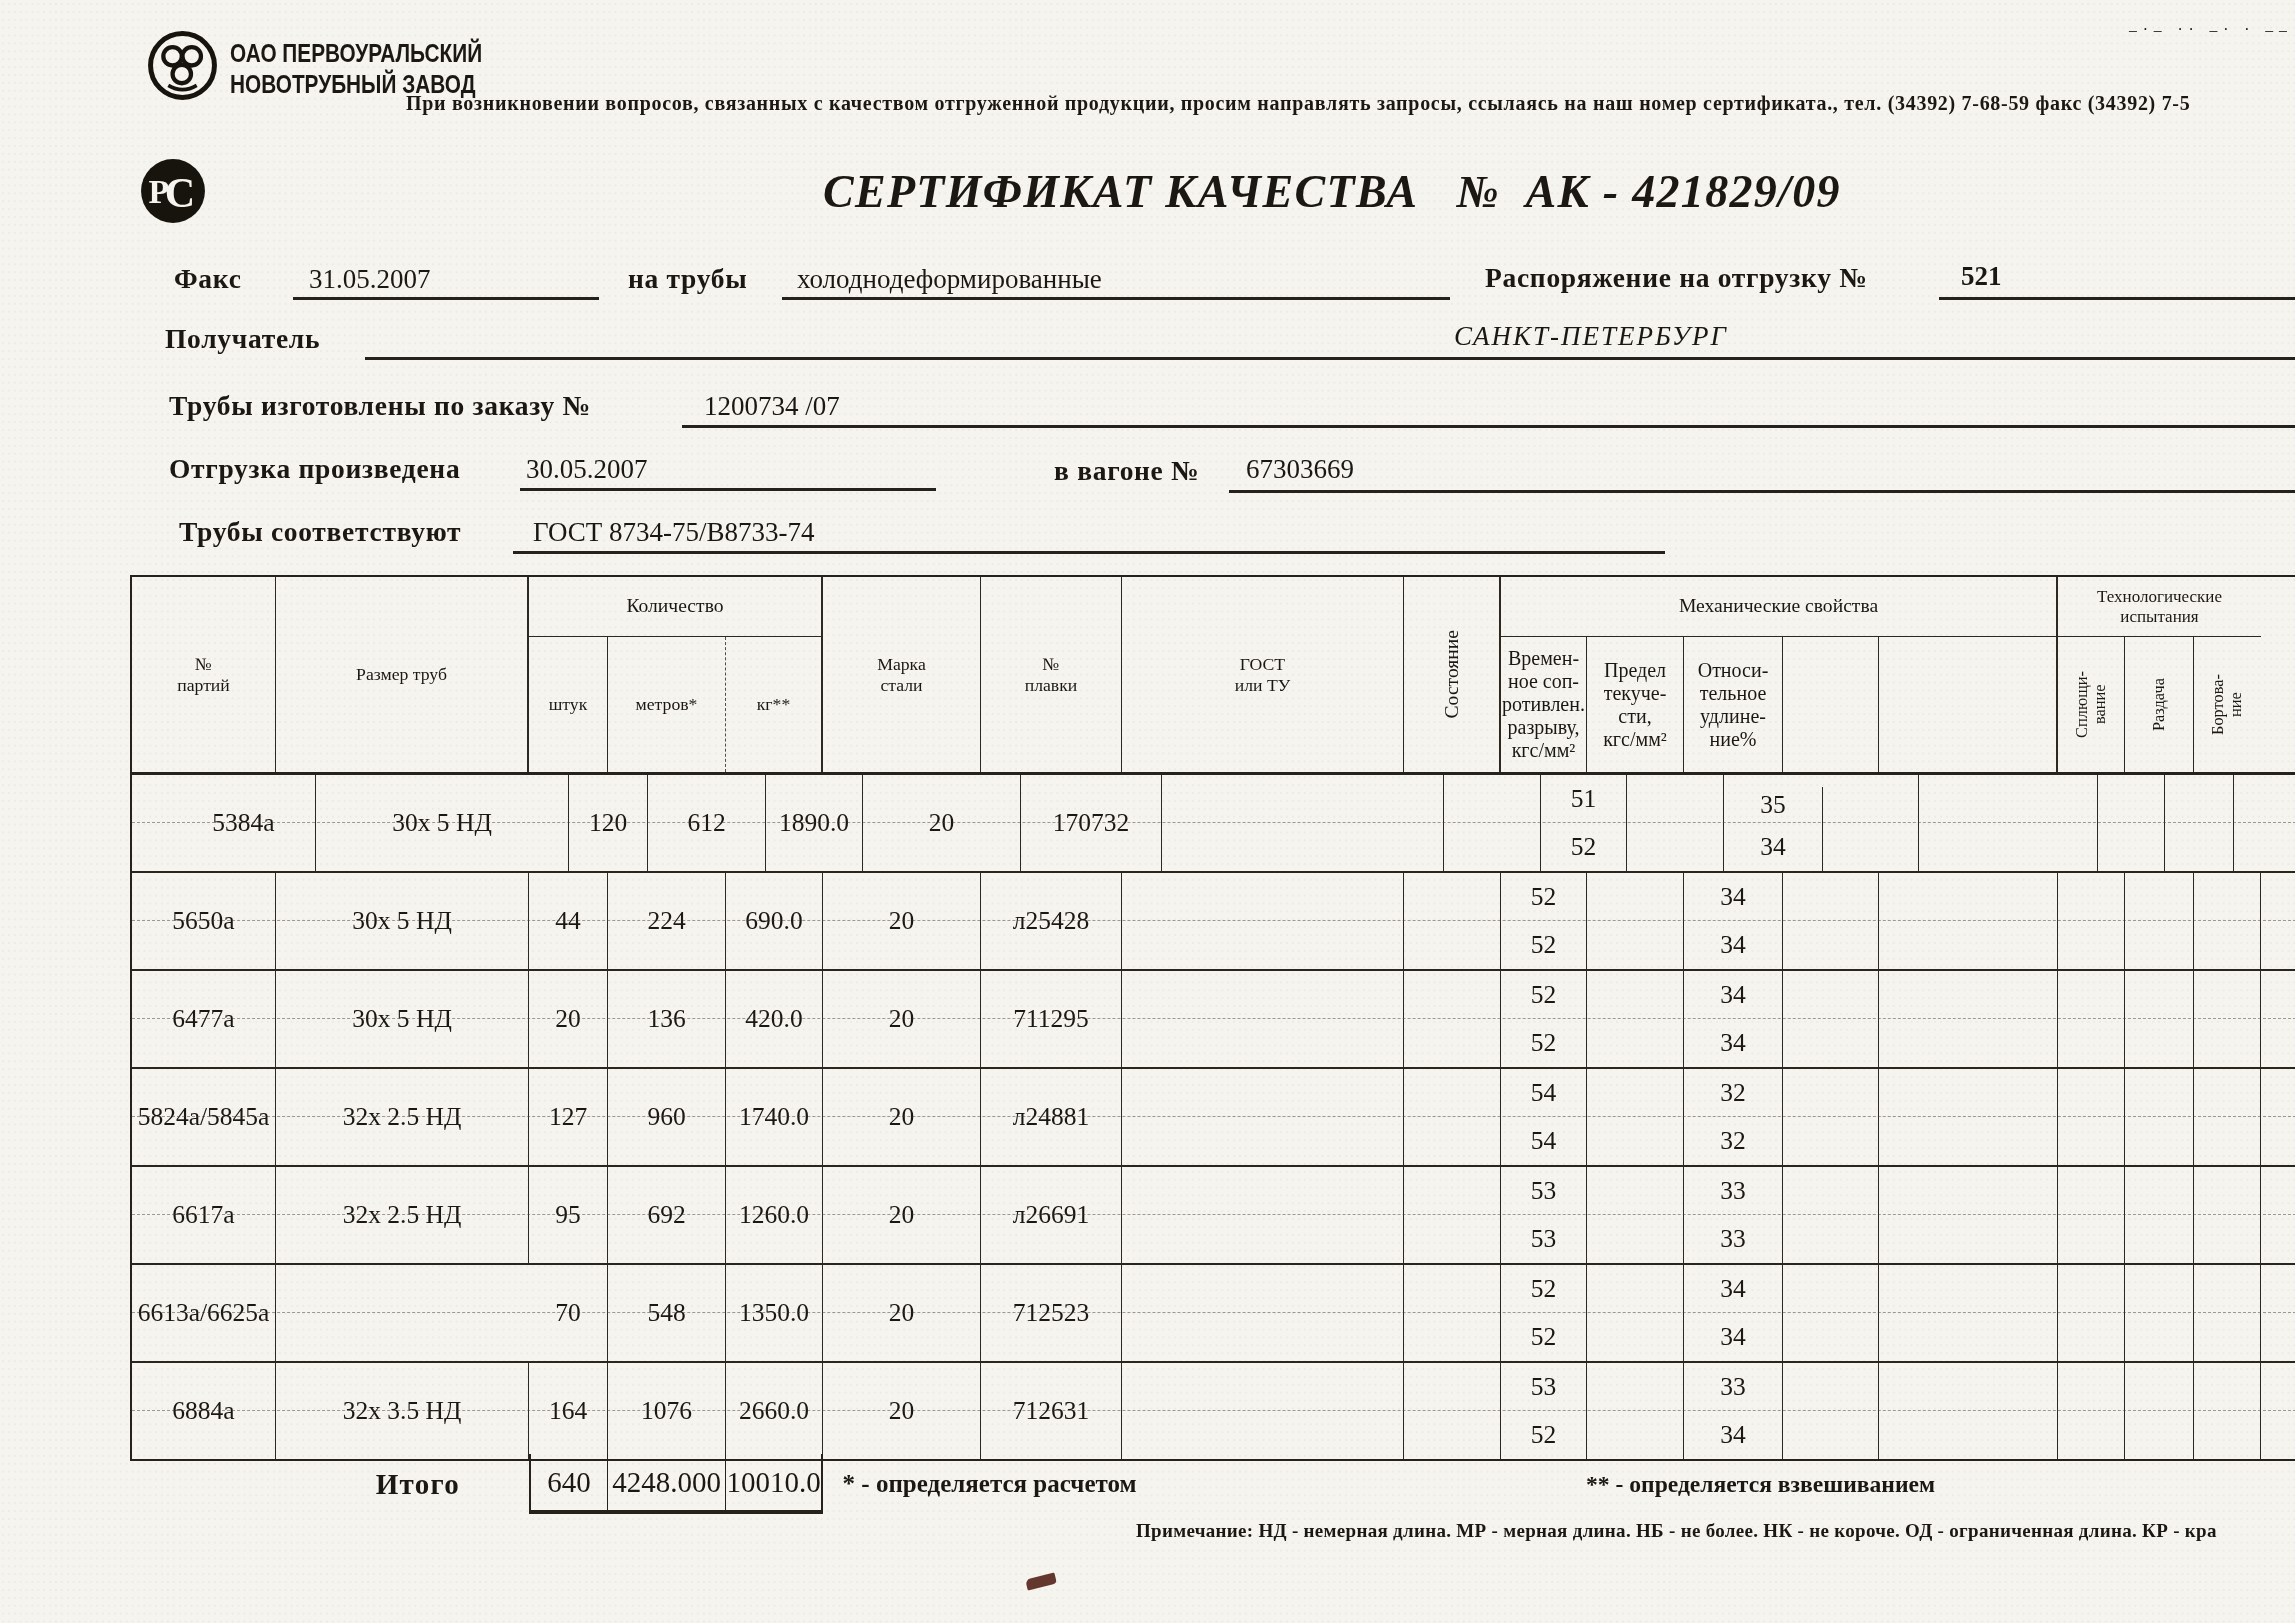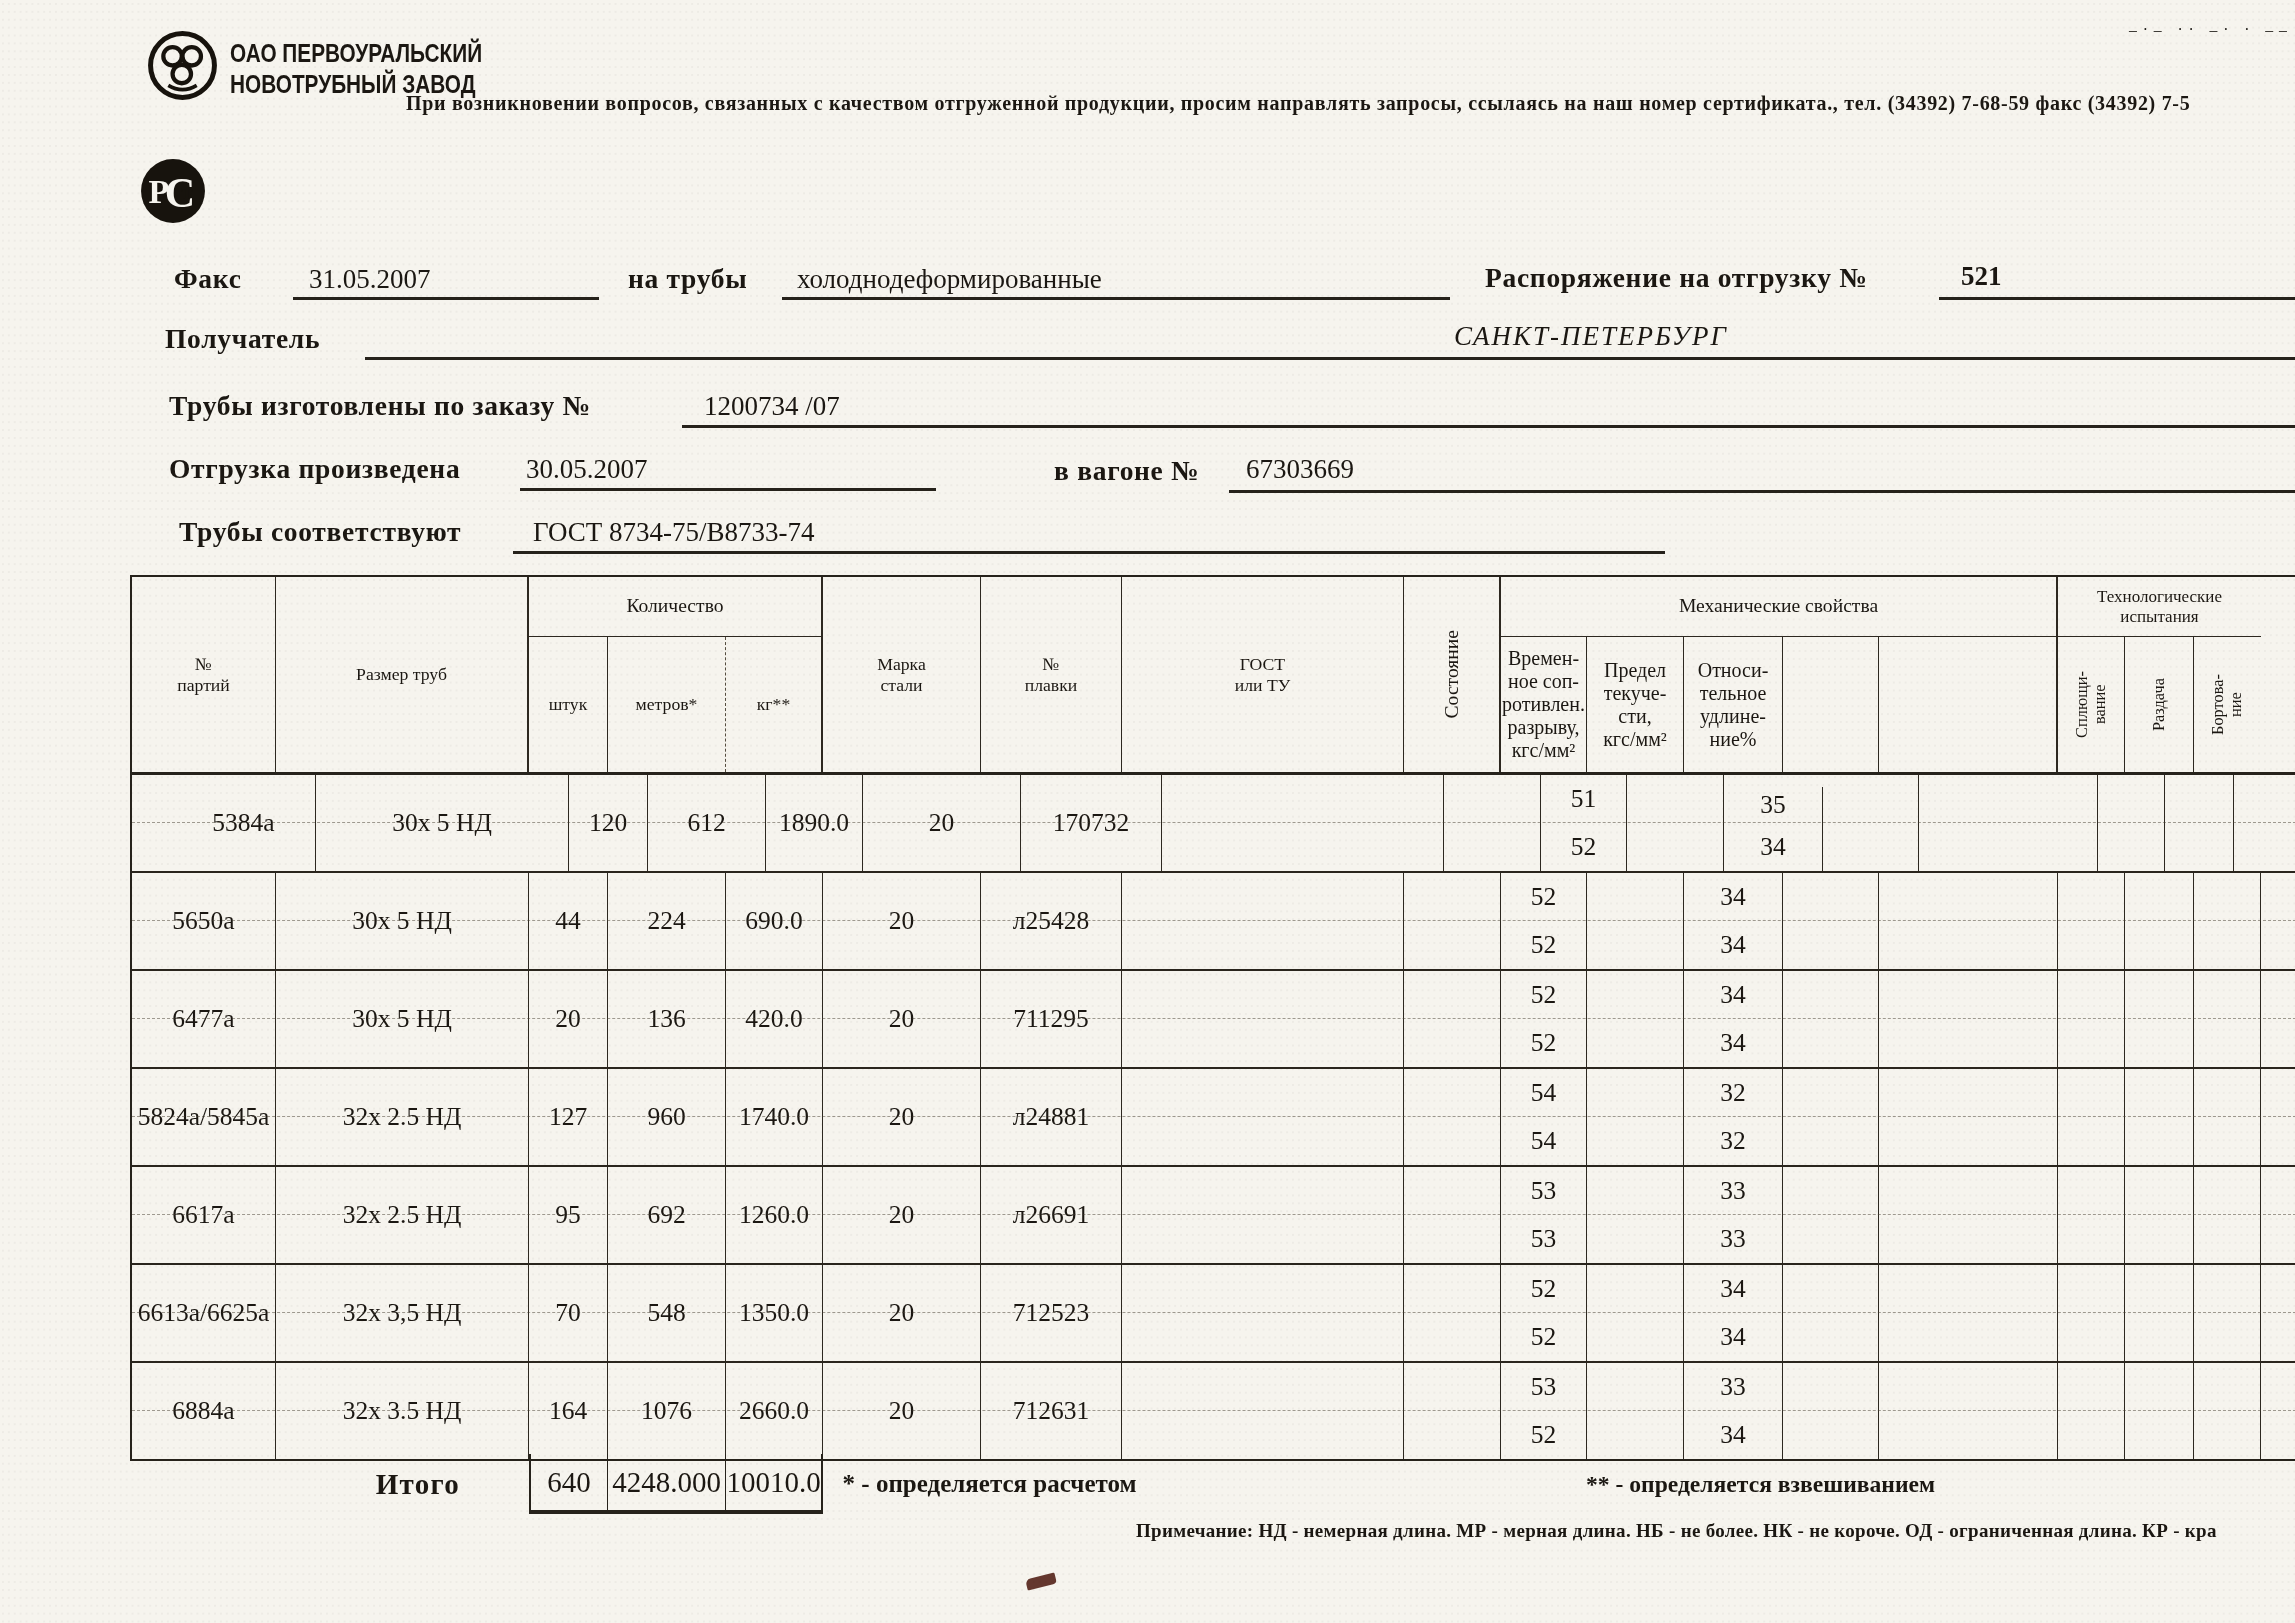--- a/index.html
+++ b/index.html
@@ -73,20 +73,23 @@
 
   <div class="abs corner" style="left:2129px;top:21px">–·– ·· –· · –– · –</div>
 
   <svg class="abs" style="left:139px;top:157px" width="68" height="68" viewBox="0 0 100 100">
     <circle cx="50" cy="50" r="47" fill="#17130d"></circle>
     <text x="14" y="68" font-family="Liberation Serif, serif" font-weight="bold" font-size="50" fill="#f6f4ee">Р</text>
     <text x="38" y="73" font-family="Liberation Serif, serif" font-weight="bold" font-size="62" fill="#f6f4ee">С</text>
     <text x="62" y="62" font-family="Liberation Serif, serif" font-weight="bold" font-size="34" fill="#17130d">т</text>
   </svg>
 
+  <div class="abs title" style="left:823px;top:165px">
+    <span>СЕРТИФИКАТ КАЧЕСТВА</span>&nbsp;&nbsp;&nbsp;<span>№</span>&nbsp;&nbsp;<span>АК - 421829/09</span>
+  </div>
 
   <div class="abs lbl" style="left:174px;top:263px">Факс</div>
   <div class="abs val" style="left:309px;top:264px">31.05.2007</div>
   <div class="uline" style="left:293px;top:297px;width:306px"></div>
   <div class="abs lbl" style="left:628px;top:263px">на трубы</div>
   <div class="abs val" style="left:797px;top:264px">холоднодеформированные</div>
   <div class="uline" style="left:782px;top:297px;width:668px"></div>
   <div class="abs lbl" style="left:1485px;top:262px">Распоряжение на отгрузку №</div>
   <div class="abs val b" style="left:1961px;top:261px">521</div>
   <div class="uline" style="left:1939px;top:297px;width:357px"></div>
@@ -256,21 +259,20 @@
           <div class="cell" style="grid-area: 1 / 12;">33</div>
           <div class="cell" style="grid-area: 2 / 12;">33</div>
           <div class="cell" style="grid-area: 1 / 13 / span 2;"></div>
           <div class="cell bR3" style="grid-area: 1 / 14 / span 2;"></div>
           <div class="cell" style="grid-area: 1 / 15 / span 2;"></div>
           <div class="cell" style="grid-area: 1 / 16 / span 2;"></div>
           <div class="cell noR" style="grid-area: 1 / 17 / span 2;"></div>
         </div>
         <div class="brow">
           <div class="cell" style="grid-area: 1 / 1 / span 2;">6613а/6625а</div>
-          <div class="cell bR3" style="grid-area: 1 / 2 / span 2;">32х 3,5 НД</div>
           <div class="cell" style="grid-area: 1 / 3 / span 2;">70</div>
           <div class="cell bRd" style="grid-area: 1 / 4 / span 2;">548</div>
           <div class="cell bR3" style="grid-area: 1 / 5 / span 2; text-align: right;">1350.0</div>
           <div class="cell" style="grid-area: 1 / 6 / span 2;">20</div>
           <div class="cell" style="grid-area: 1 / 7 / span 2;">712523</div>
           <div class="cell" style="grid-area: 1 / 8 / span 2;"></div>
           <div class="cell bR3" style="grid-area: 1 / 9 / span 2;"></div>
           <div class="cell" style="grid-area: 1 / 10;">52</div>
           <div class="cell" style="grid-area: 2 / 10;">52</div>
           <div class="cell" style="grid-area: 1 / 11;"></div>

